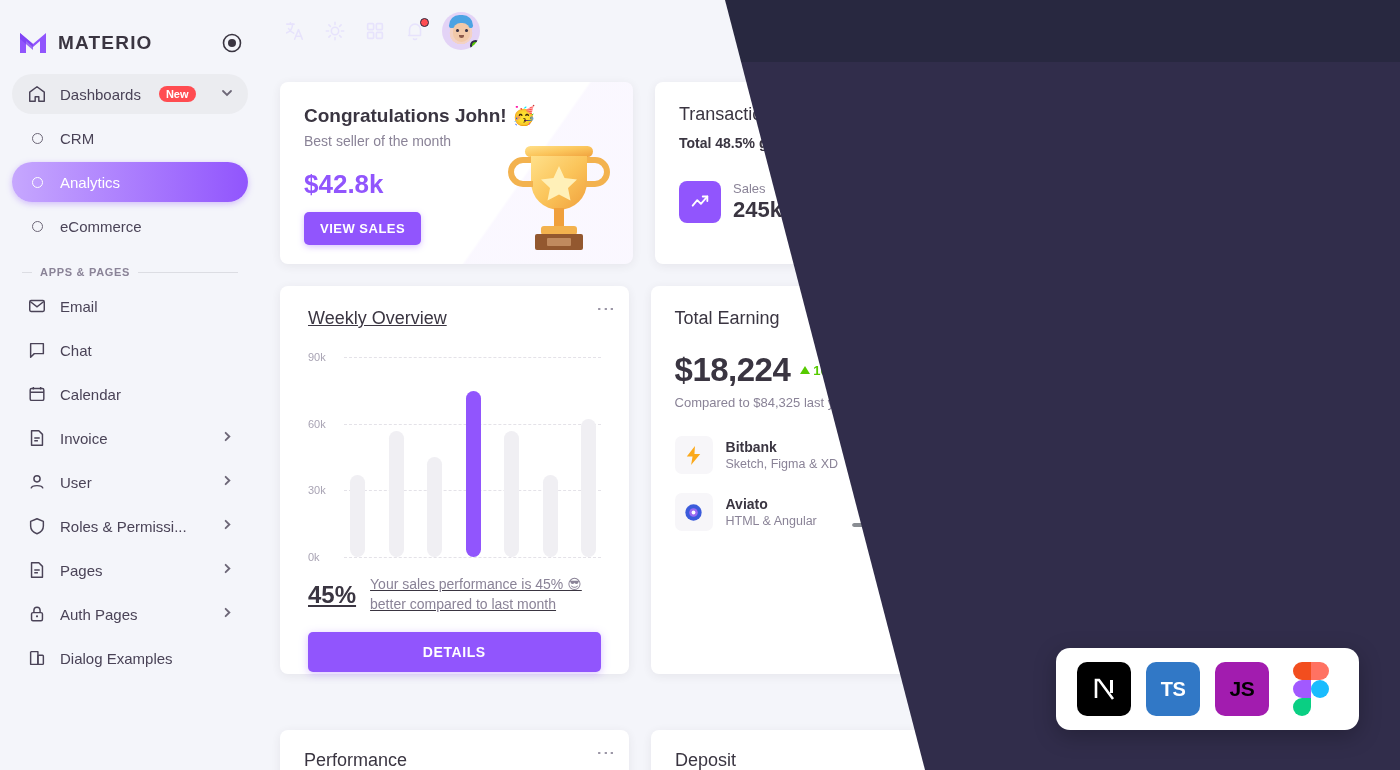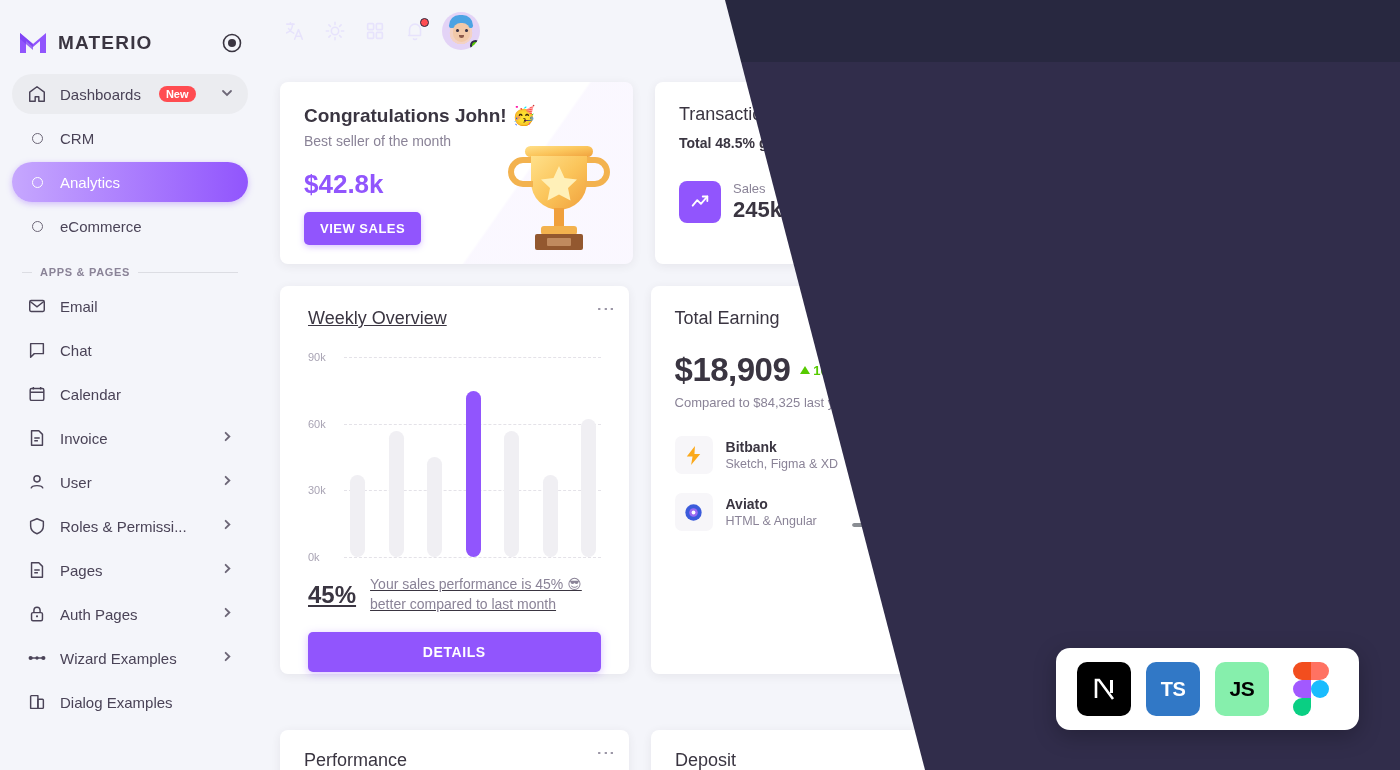--- a/index.html
+++ b/index.html
@@ -283,34 +283,20 @@
     </div>
     <div class="nav-item">
       <span class="nav-ico">
           <svg viewBox="0 0 22 22" width="20" height="20" fill="none" stroke="#4A4357" stroke-width="1.6">
             <rect x="5" y="9.5" width="12" height="9" rx="1.6"></rect>
             <path d="M7.6 9.5 V7 a3.4 3.4 0 016.8 0 V9.5"></path>
             <circle cx="11" cy="13.6" r="1.2" fill="#4A4357" stroke="none"></circle>
           </svg>
         </span>
       <span>Auth Pages</span>
-      <span class="chev"><svg viewBox="0 0 14 14" width="13" height="13" fill="none" stroke="currentColor" stroke-width="2" stroke-linecap="round">
-            <path d="M5 3 L9 7 L5 11"></path>
-          </svg></span>
-    </div>
-    <div class="nav-item">
-      <span class="nav-ico">
-          <svg viewBox="0 0 22 22" width="20" height="20">
-            <path d="M3 11 H19" stroke="#4A4357" stroke-width="1.6"></path>
-            <circle cx="4" cy="11" r="2.3" fill="#4A4357"></circle>
-            <circle cx="11" cy="11" r="1.8" fill="#4A4357"></circle>
-            <circle cx="18" cy="11" r="2.3" fill="#4A4357"></circle>
-          </svg>
-        </span>
-      <span>Wizard Examples</span>
       <span class="chev"><svg viewBox="0 0 14 14" width="13" height="13" fill="none" stroke="currentColor" stroke-width="2" stroke-linecap="round">
             <path d="M5 3 L9 7 L5 11"></path>
           </svg></span>
     </div>
     <div class="nav-item">
       <span class="nav-ico">
           <svg viewBox="0 0 22 22" width="20" height="20" fill="none" stroke="#4A4357" stroke-width="1.6" stroke-linejoin="round">
             <path d="M4 4 H12 V8 M4 4 V18 H12 V4"></path>
             <rect x="12" y="8" width="6" height="10" rx="1"></rect>
           </svg>
@@ -437,21 +423,21 @@
         <span class="pct">45%</span>
         <span class="txt">Your sales performance is 45% 😎 better compared to last month</span>
       </div>
       <button class="btn-block">DETAILS</button>
     </div>
 
     <div class="card earning">
       <div class="c-title">Total Earning</div>
       <div class="dots">⋮</div>
       <div class="earn-amt">
-        <span class="big">$18,909</span>
+        <span class="big">$18,224</span>
         <span class="up">
           <svg viewBox="0 0 10 8" width="10" height="8">
               <path d="M5 0 L10 8 L0 8 Z" fill="#56CA00"></path>
             </svg>
           <span>10%</span>
         </span>
       </div>
       <div class="earn-sub">Compared to $84,325 last year</div>
       <div class="earn-list">
         <div class="earn-row">
@@ -644,21 +630,21 @@
   <span class="dlogo" style="background:#000">
     <svg viewBox="0 0 54 54" width="54" height="54">
         <circle cx="27" cy="27" r="27" fill="#000"></circle>
         <path d="M19 36 V18 h3 l14 19" stroke="#fff" stroke-width="2.6" fill="none"></path>
         <rect x="33" y="18" width="3" height="13" fill="#fff"></rect>
       </svg>
   </span>
   <span class="dlogo" style="background:#3178C6">
     <span style="color:#fff;font-weight:700;font-size:20px;letter-spacing:-.5px">TS</span>
   </span>
-  <span class="dlogo" style="background:#86efac">
+  <span class="dlogo" style="background:#a21caf">
     <span style="color:#000;font-weight:700;font-size:21px;letter-spacing:-.5px">JS</span>
   </span>
   <span class="dlogo">
     <svg viewBox="0 0 38 54" width="38" height="54">
       <path d="M10 0 h9 v18 h-9 a9 9 0 010-18 Z" fill="#F24E1E"></path>
       <path d="M19 0 h9 a9 9 0 010 18 h-9 Z" fill="#FF7262"></path>
       <path d="M10 18 h9 v18 h-9 a9 9 0 010-18 Z" fill="#A259FF"></path>
       <circle cx="28" cy="27" r="9" fill="#1ABCFE"></circle>
       <path d="M10 36 h9 v9 a9 9 0 11-9-9 Z" fill="#0ACF83"></path>
     </svg>

